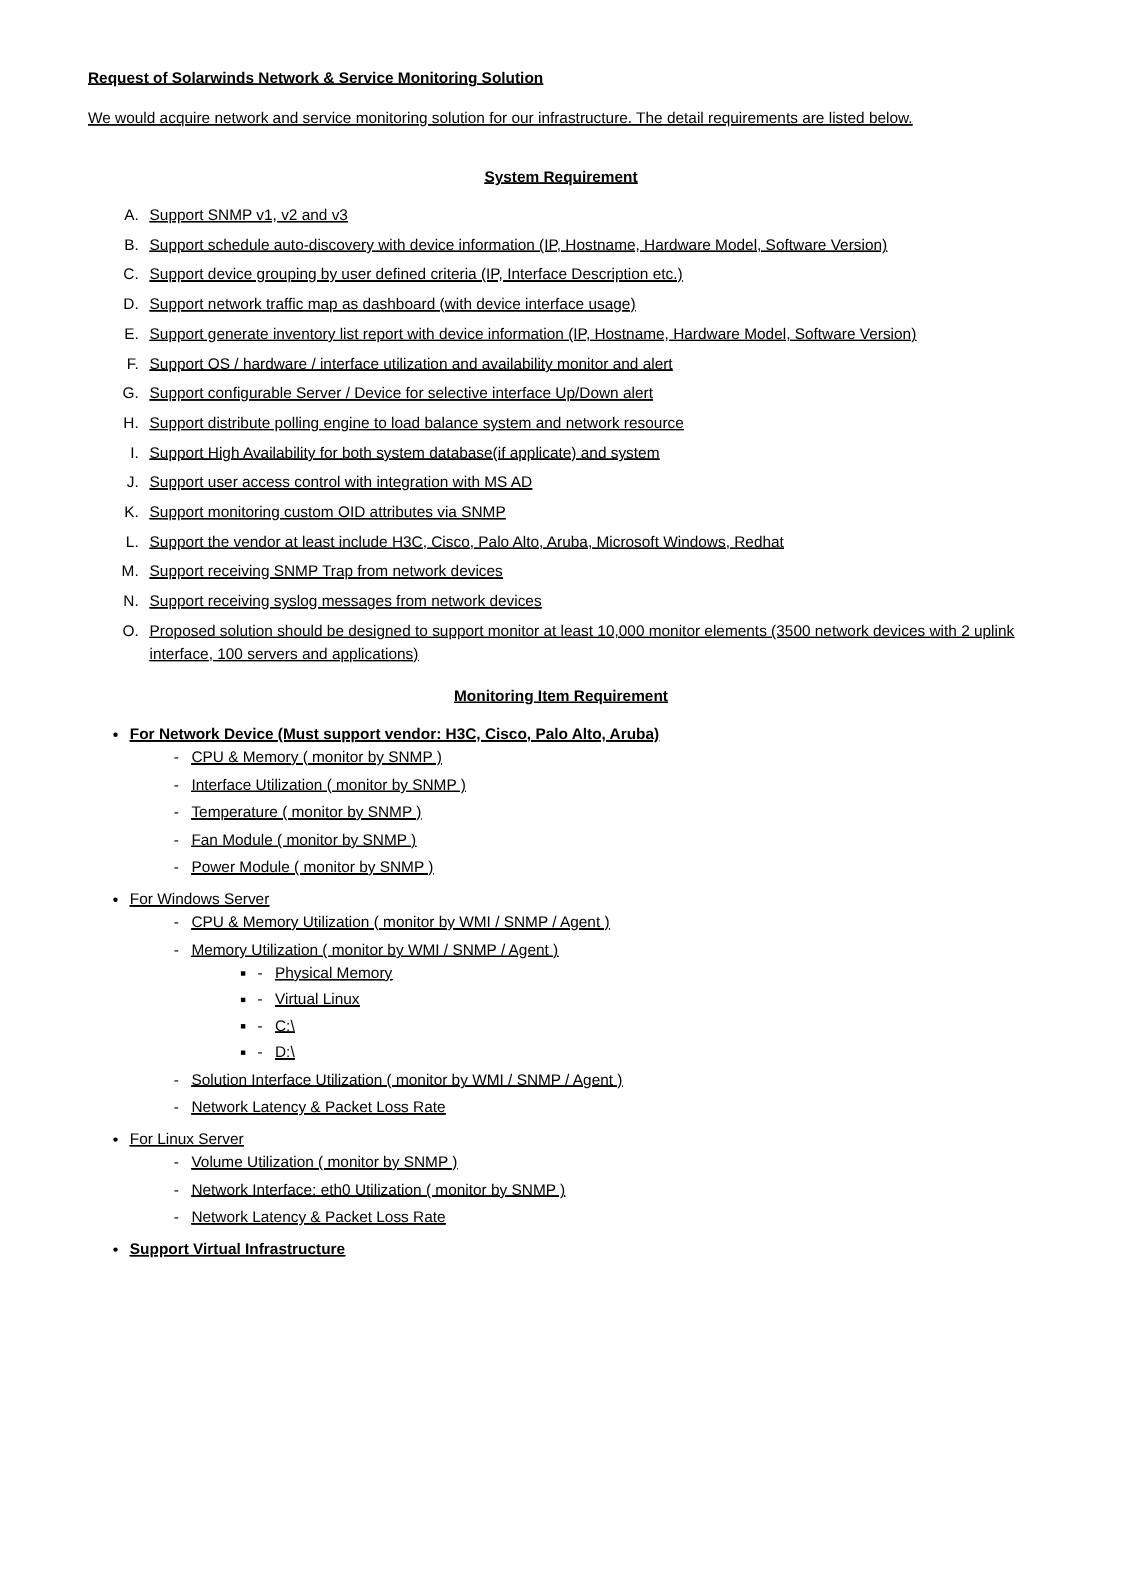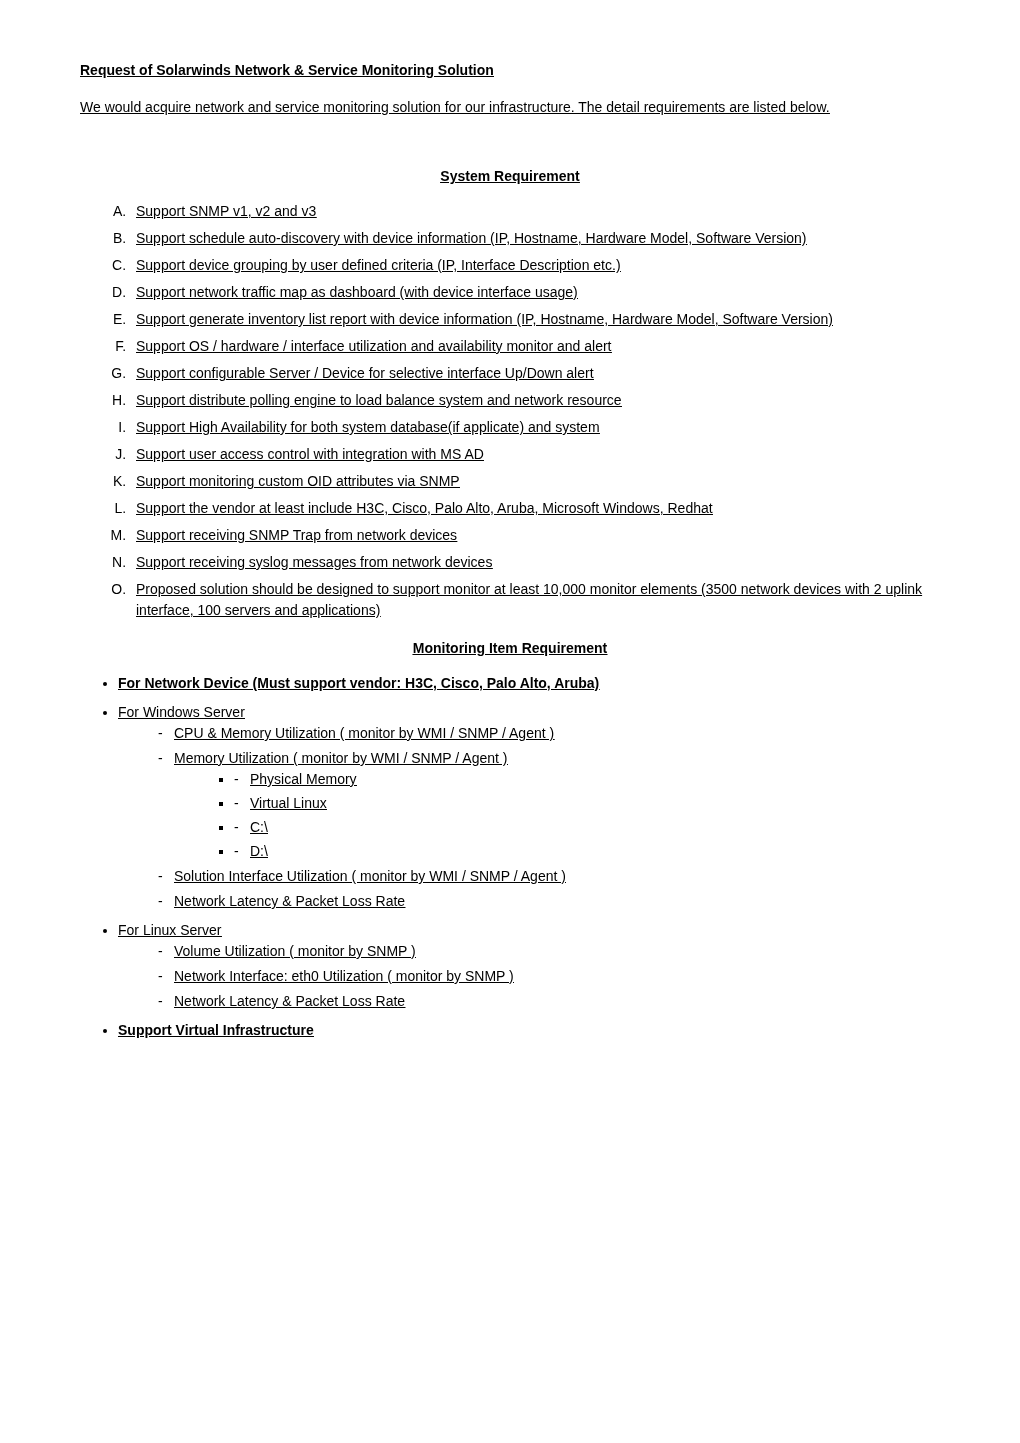--- a/index.html
+++ b/index.html
@@ -14,21 +14,21 @@
       font-size: 14px;
       color: #000000;
       padding: 60px 80px;
       line-height: 1.5;
     }
     .doc-title {
       font-weight: bold;
       margin-bottom: 16px;
     }
     .intro-text {
-      margin-bottom: 48px;
+      margin-bottom: 32px;
     }
     .section-title {
       font-weight: bold;
       margin-bottom: 14px;
       margin-top: 10px;
       text-align: center;
     }
     .alpha-list {
       list-style-type: upper-alpha;
       margin-left: 50px;
@@ -101,20 +101,27 @@
   <li>Support receiving syslog messages from network devices</li>
   <li>Proposed solution should be designed to support monitor at least 10,000 monitor elements (3500 network devices with 2 uplink interface, 100 servers and applications)</li>
 </ol>
 
 <p class="section-title monitoring-section">Monitoring Item Requirement</p>
 
 <ul class="bullet-list">
 
   <li>
     <strong>For Network Device (Must support vendor: H3C, Cisco, Palo Alto, Aruba)</strong>
+    <ul class="dash-list">
+      <li>CPU &amp; Memory ( monitor by SNMP )</li>
+      <li>Interface Utilization ( monitor by SNMP )</li>
+      <li>Temperature ( monitor by SNMP )</li>
+      <li>Fan Module ( monitor by SNMP )</li>
+      <li>Power Module ( monitor by SNMP )</li>
+    </ul>
   </li>
 
   <li>
     <span>For Windows Server</span>
     <ul class="dash-list">
       <li>CPU &amp; Memory Utilization ( monitor by WMI / SNMP / Agent )</li>
       <li>
         <span>Memory Utilization ( monitor by WMI / SNMP / Agent )</span>
         <ul class="square-list">
           <li>Physical Memory</li>

